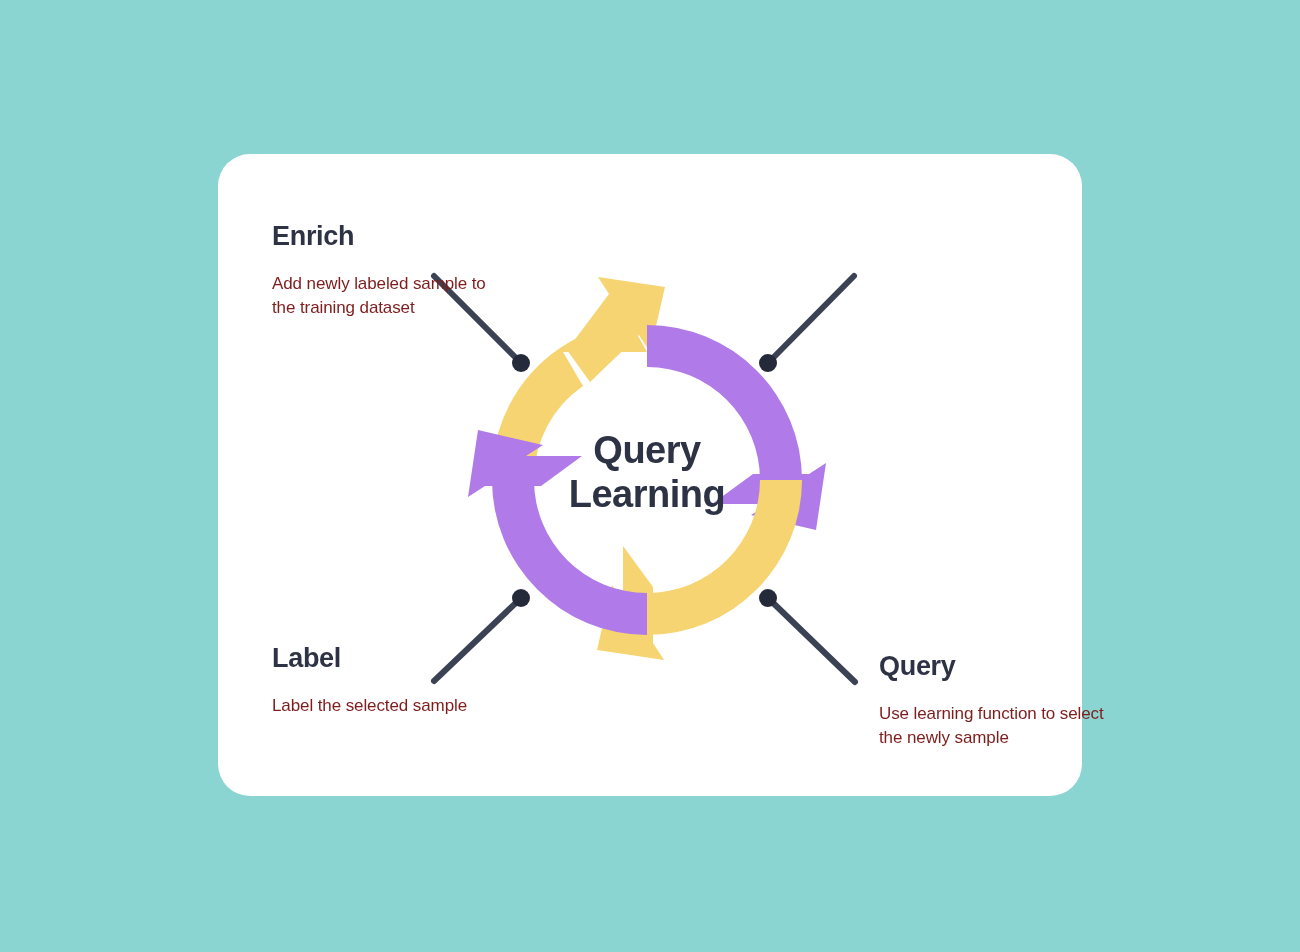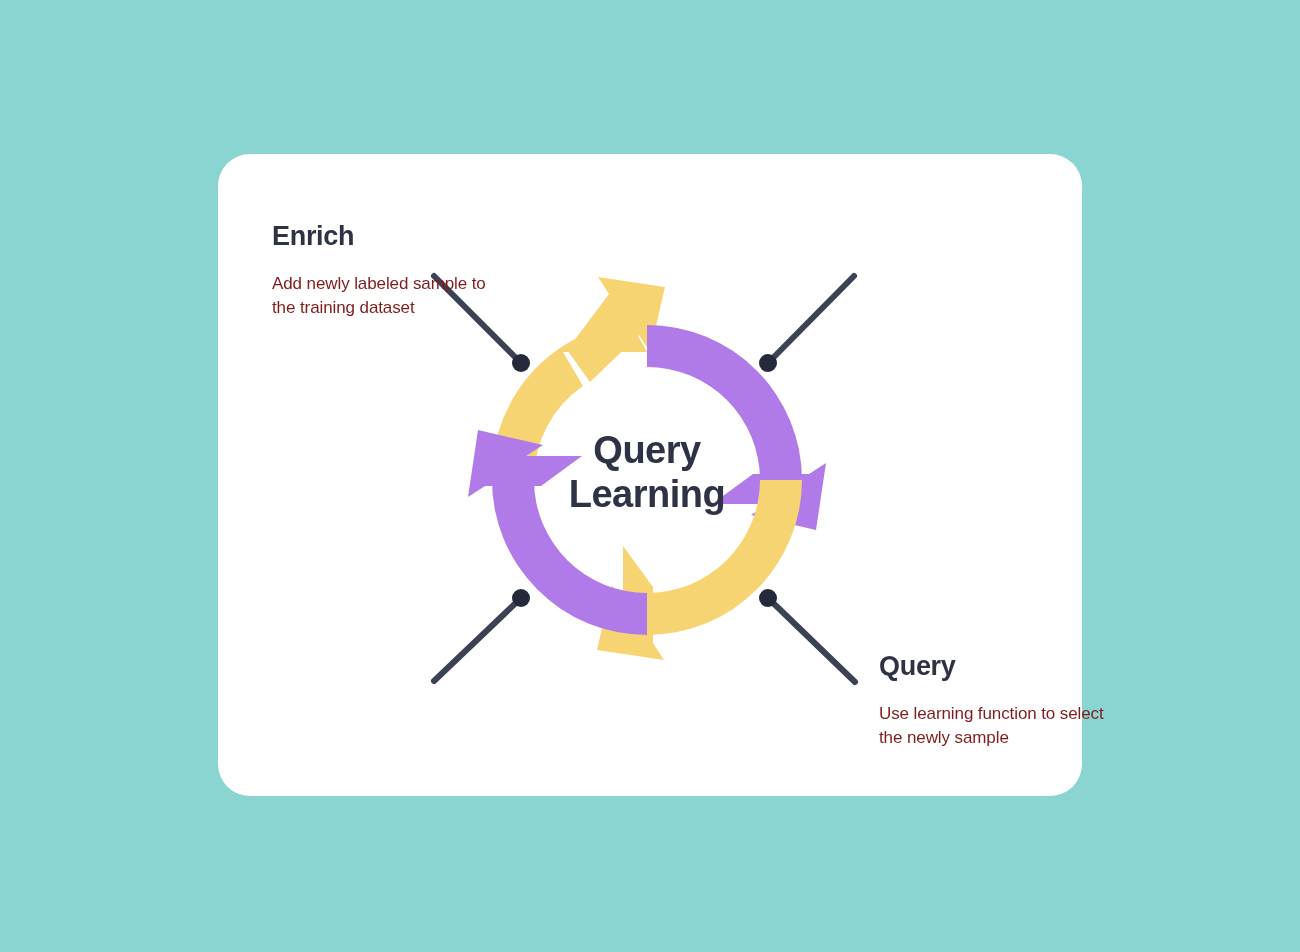--- a/index.html
+++ b/index.html
@@ -185,19 +185,23 @@
     <span>Query</span>
     <span>Learning</span>
   </div>
 
   <div class="node" id="node-enrich">
     <div class="node-title">Enrich</div>
     <div class="node-desc">Add newly labeled sample to the training dataset</div>
   </div>
 
 
+  <div class="node" id="node-label">
+    <div class="node-title">Label</div>
+    <div class="node-desc">Label the selected sample</div>
+  </div>
 
   <div class="node" id="node-query">
     <div class="node-title">Query</div>
     <div class="node-desc">Use learning function to select the newly sample</div>
   </div>
 
 </div>
 
 </body></html>

